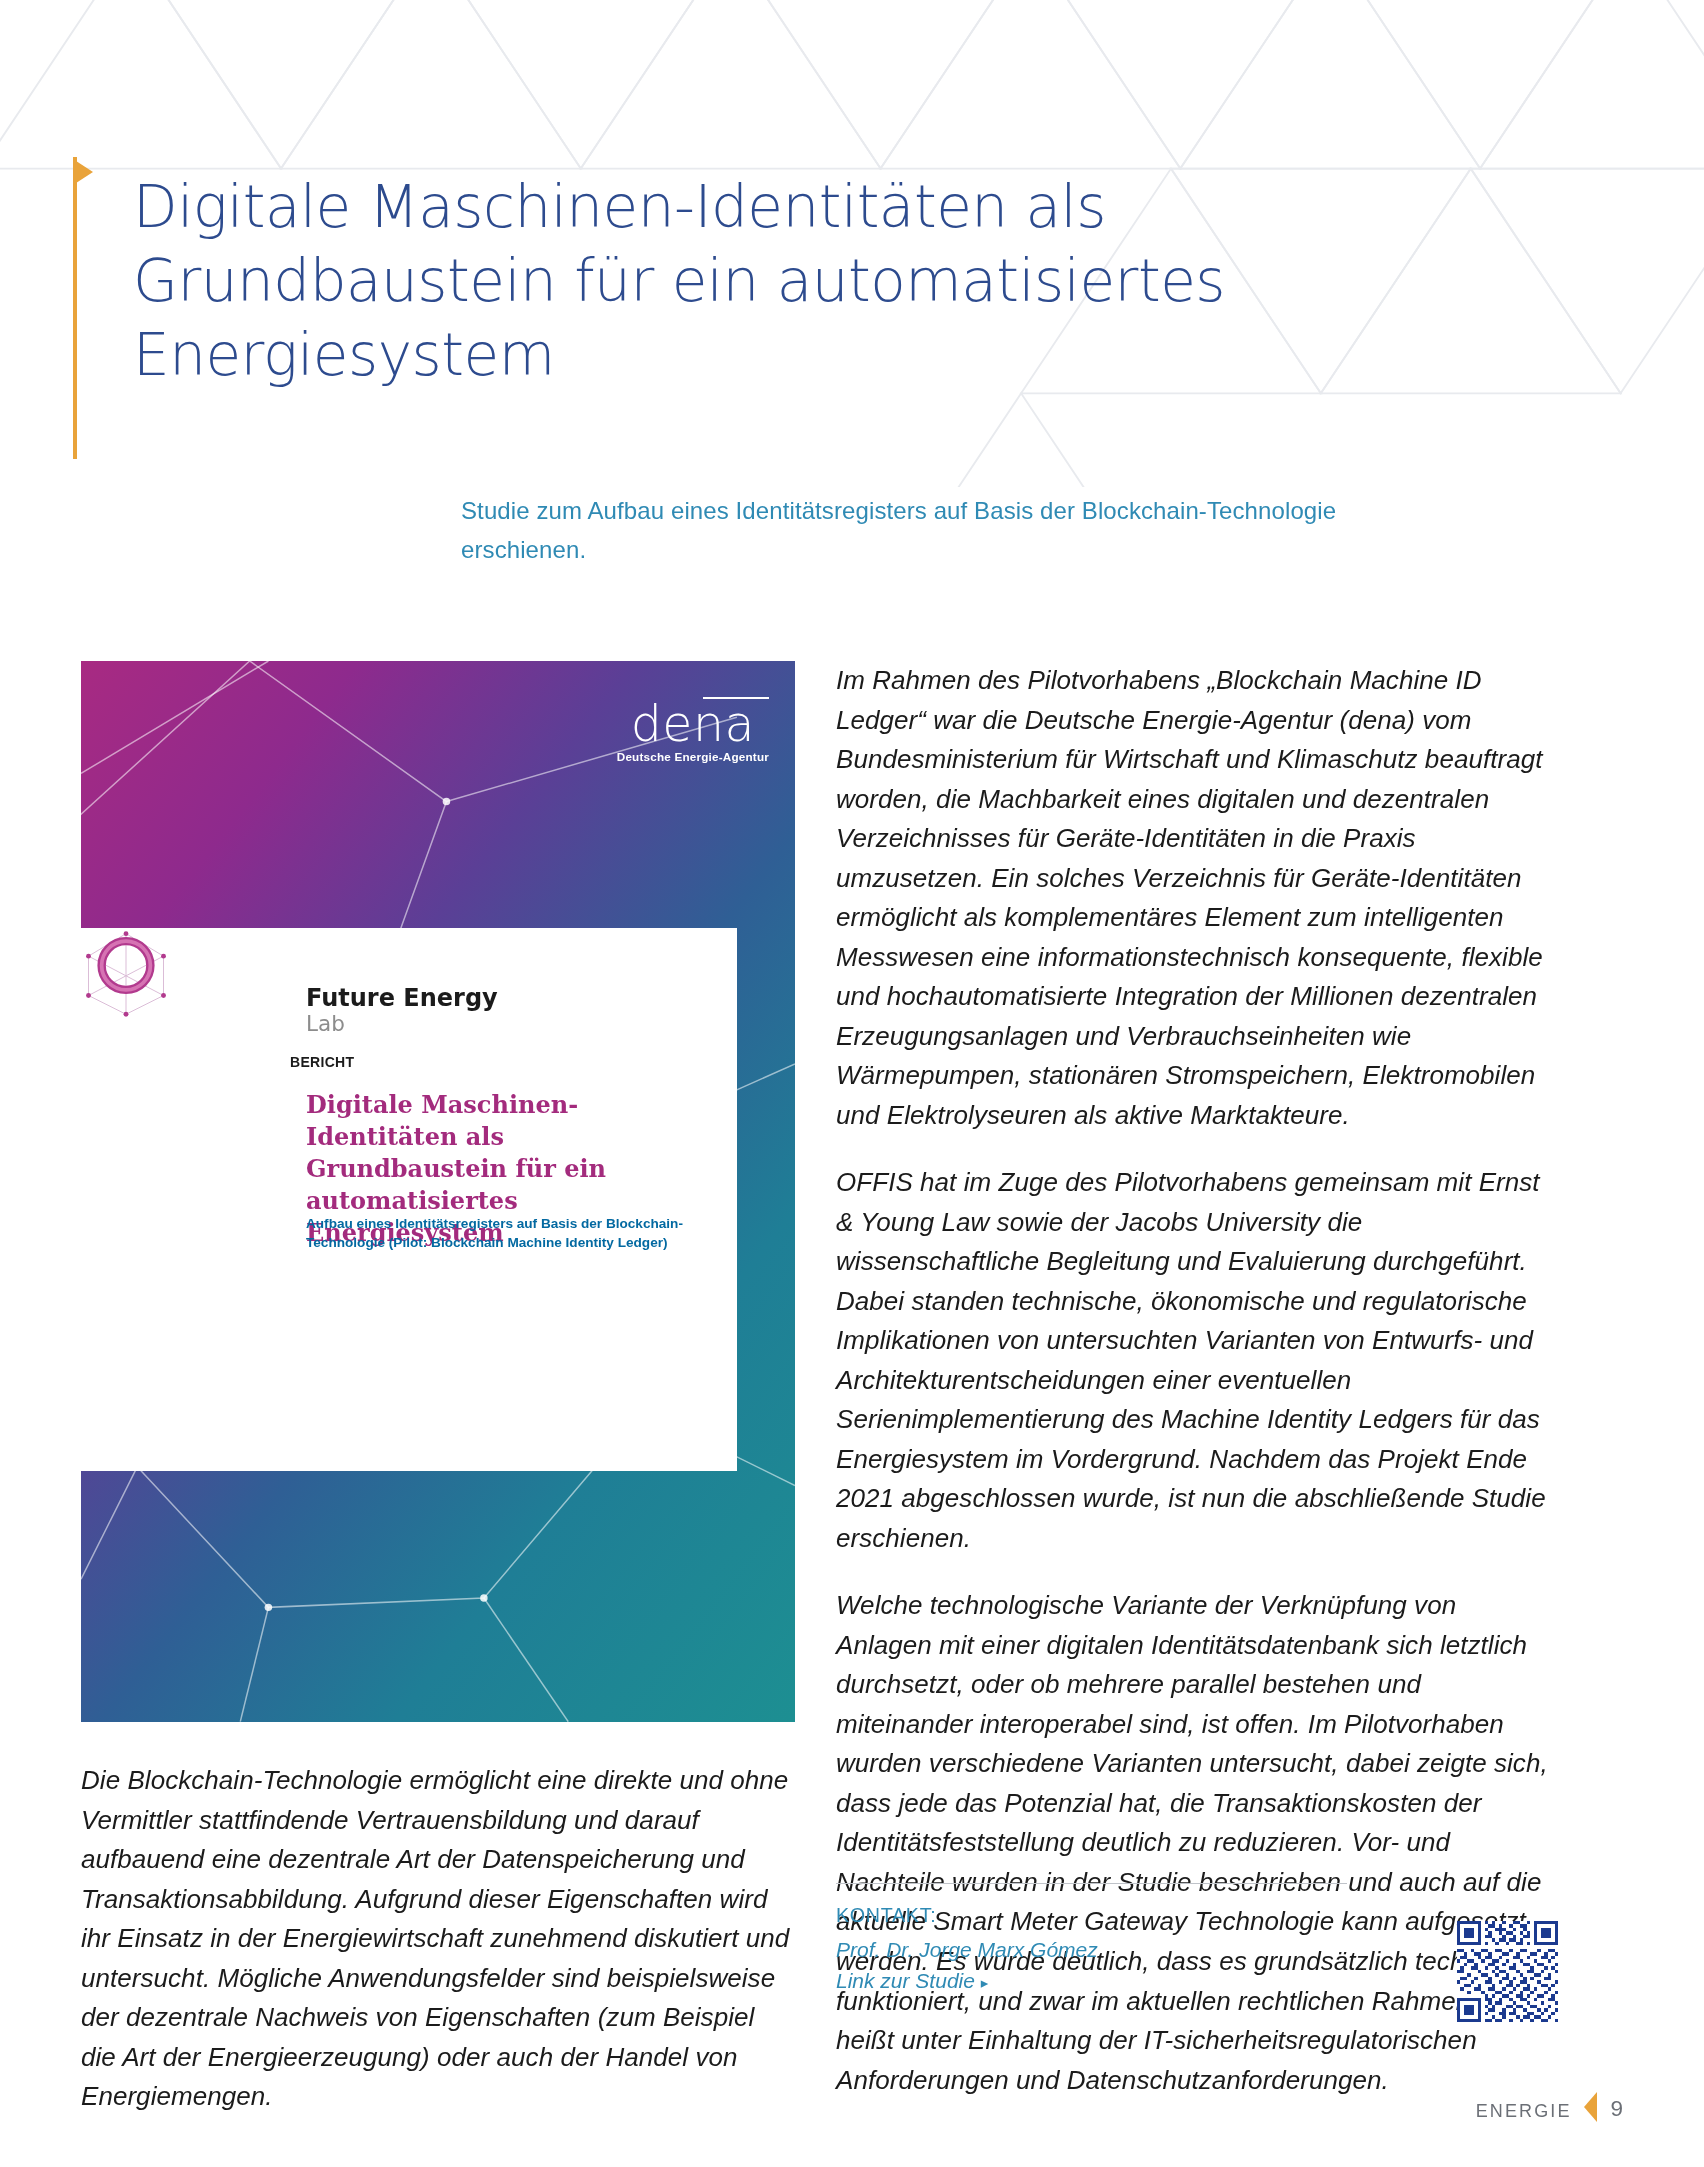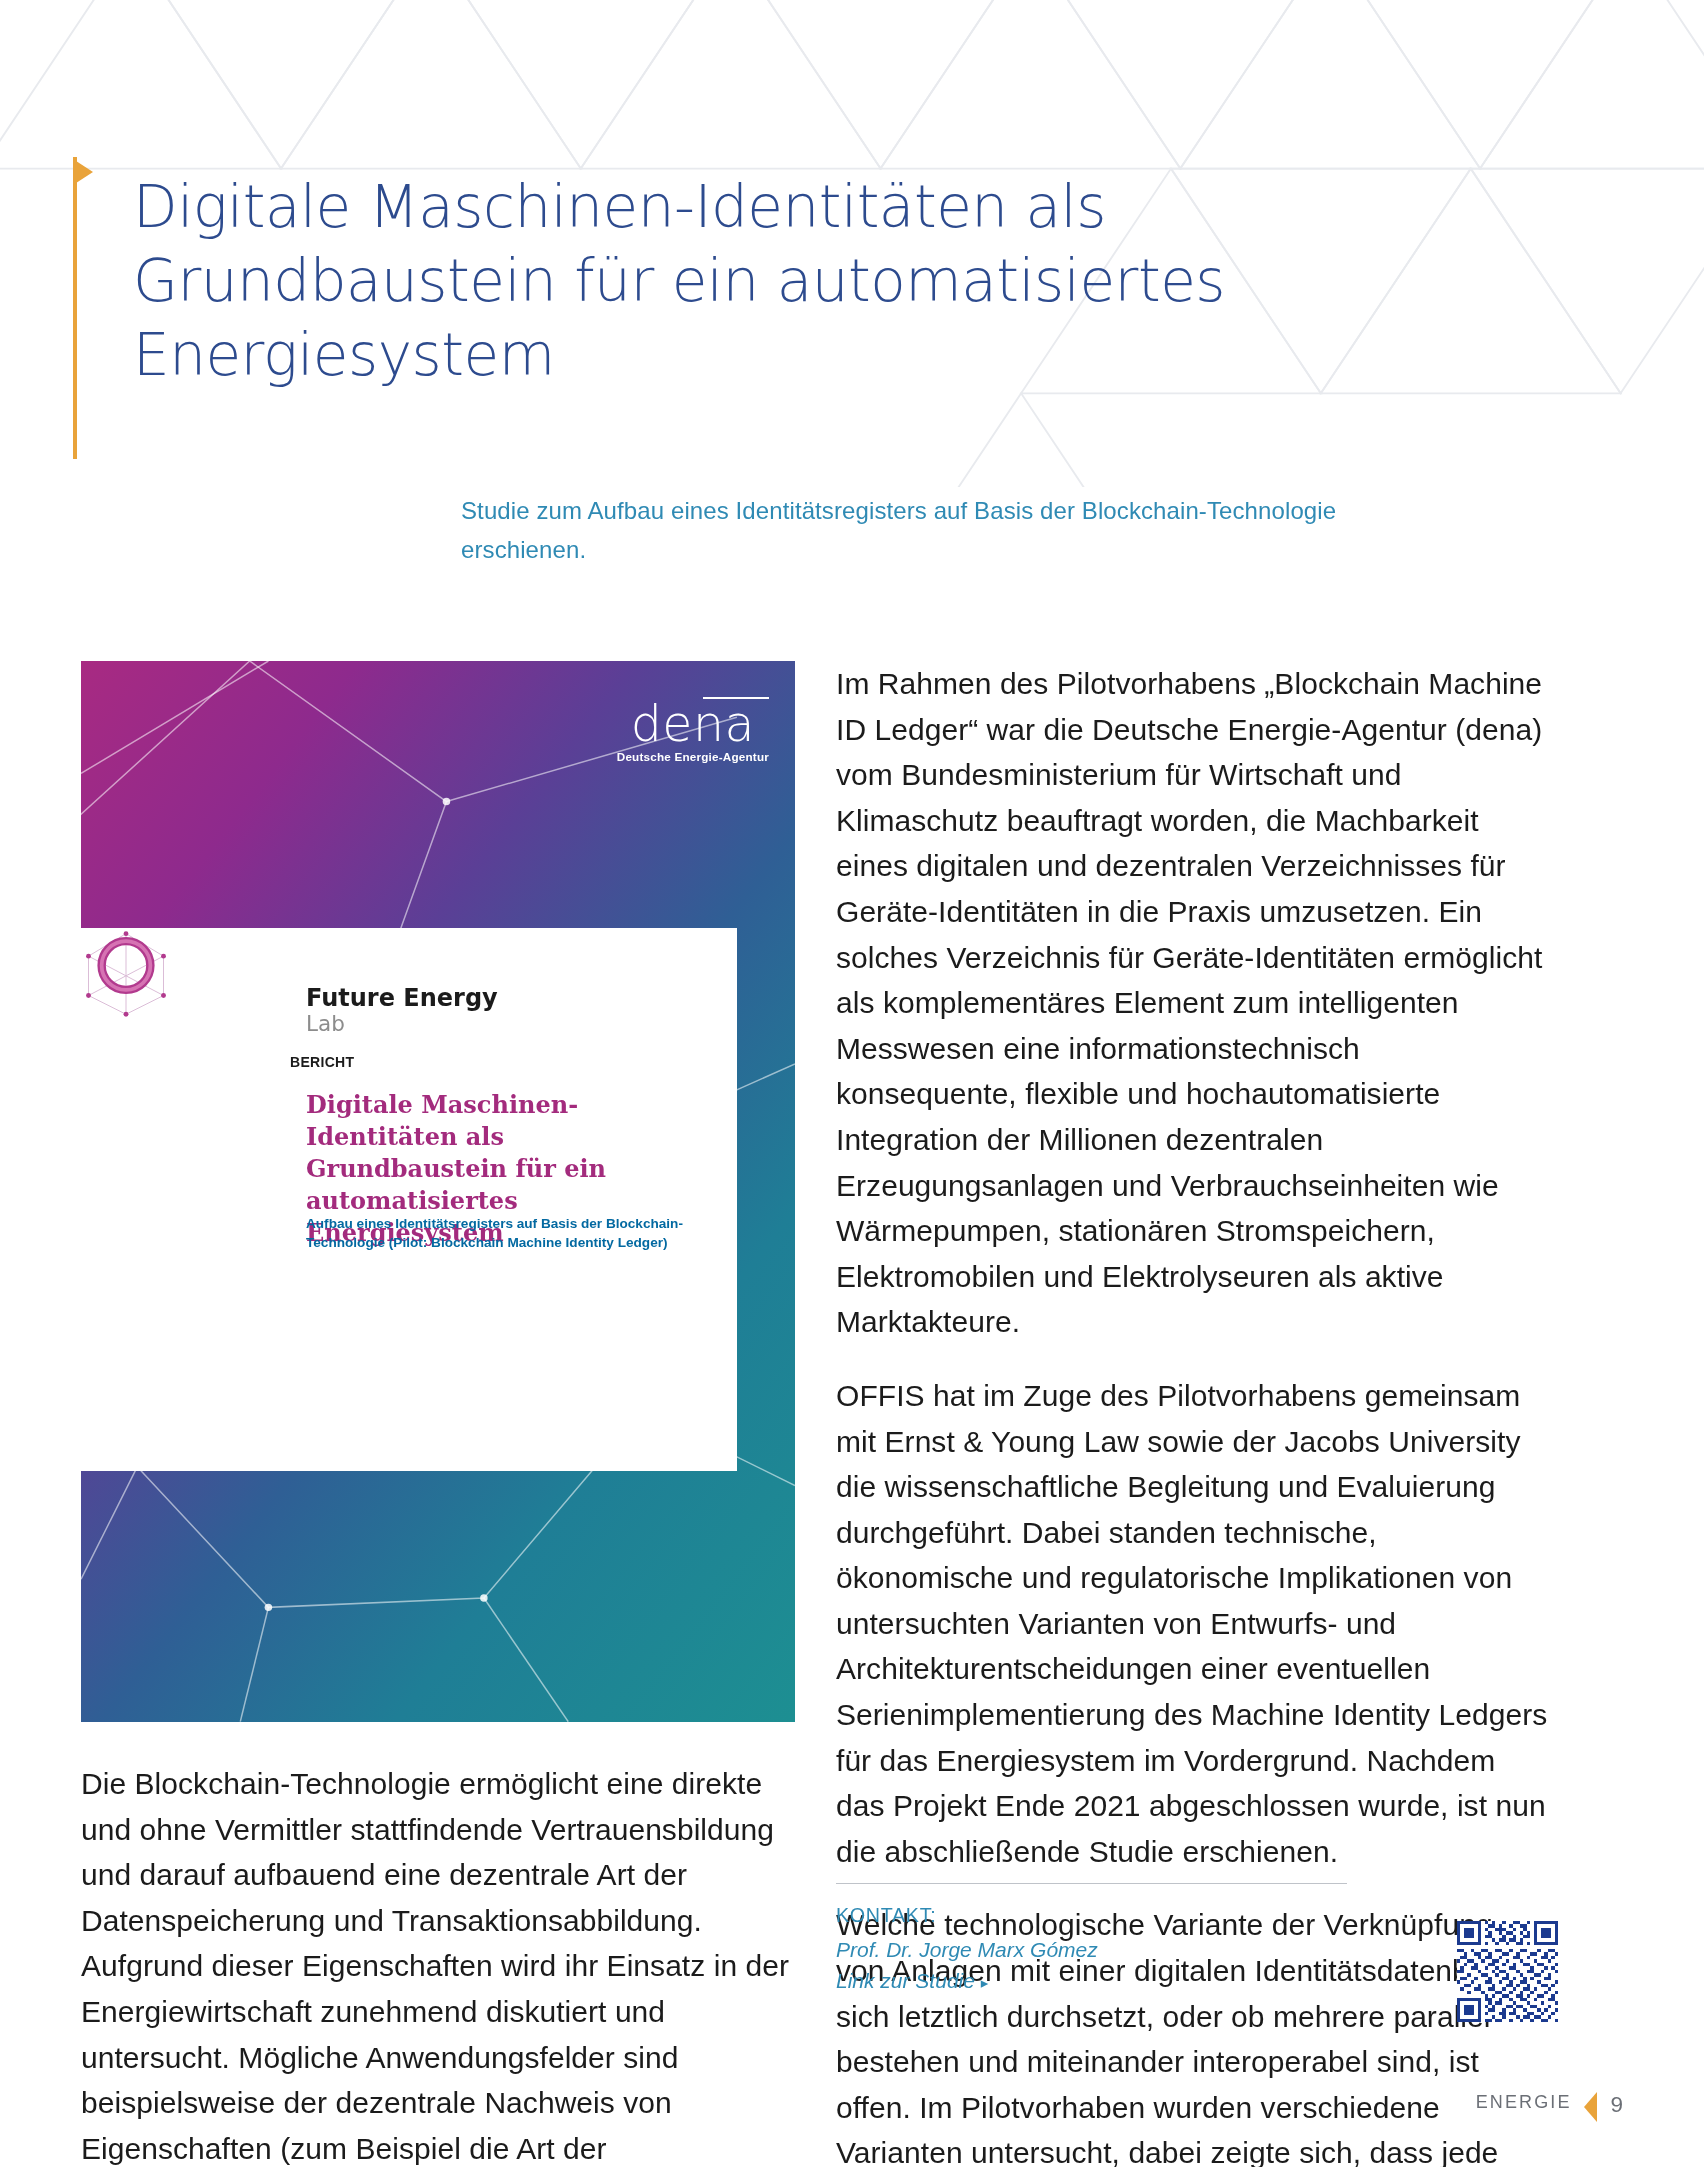--- a/index.html
+++ b/index.html
@@ -180,24 +180,25 @@
     width: 712px;
   }
   .col-left-text {
     position: absolute;
     left: 81px;
     top: 1761px;
     width: 712px;
   }
   p.body {
     margin: 0 0 28px 0;
-    font-size: 30px;
+    font-size: 26px;
     line-height: 1.52;
     color: #1b1b1b;
     letter-spacing: 0.05px;
+    font-style: italic;
   }
   p.body:last-child { margin-bottom: 0; }
 
   
   .contact {
     position: absolute;
     left: 836px;
     top: 1883px;
     width: 525px;
   }
@@ -235,21 +236,21 @@
     width: 101px;
     height: 101px;
   }
 
   
   .footer {
     position: absolute;
     right: 81px;
     bottom: 45px;
     display: flex;
-    align-items: flex-start;
+    align-items: flex-end;
     gap: 13px;
   }
   .footer .sect {
     font-size: 18px;
     letter-spacing: 2.1px;
     color: #6b6f76;
   }
   .footer .chev {
     width: 0; height: 0;
     border-right: 13px solid #e9a33a;

